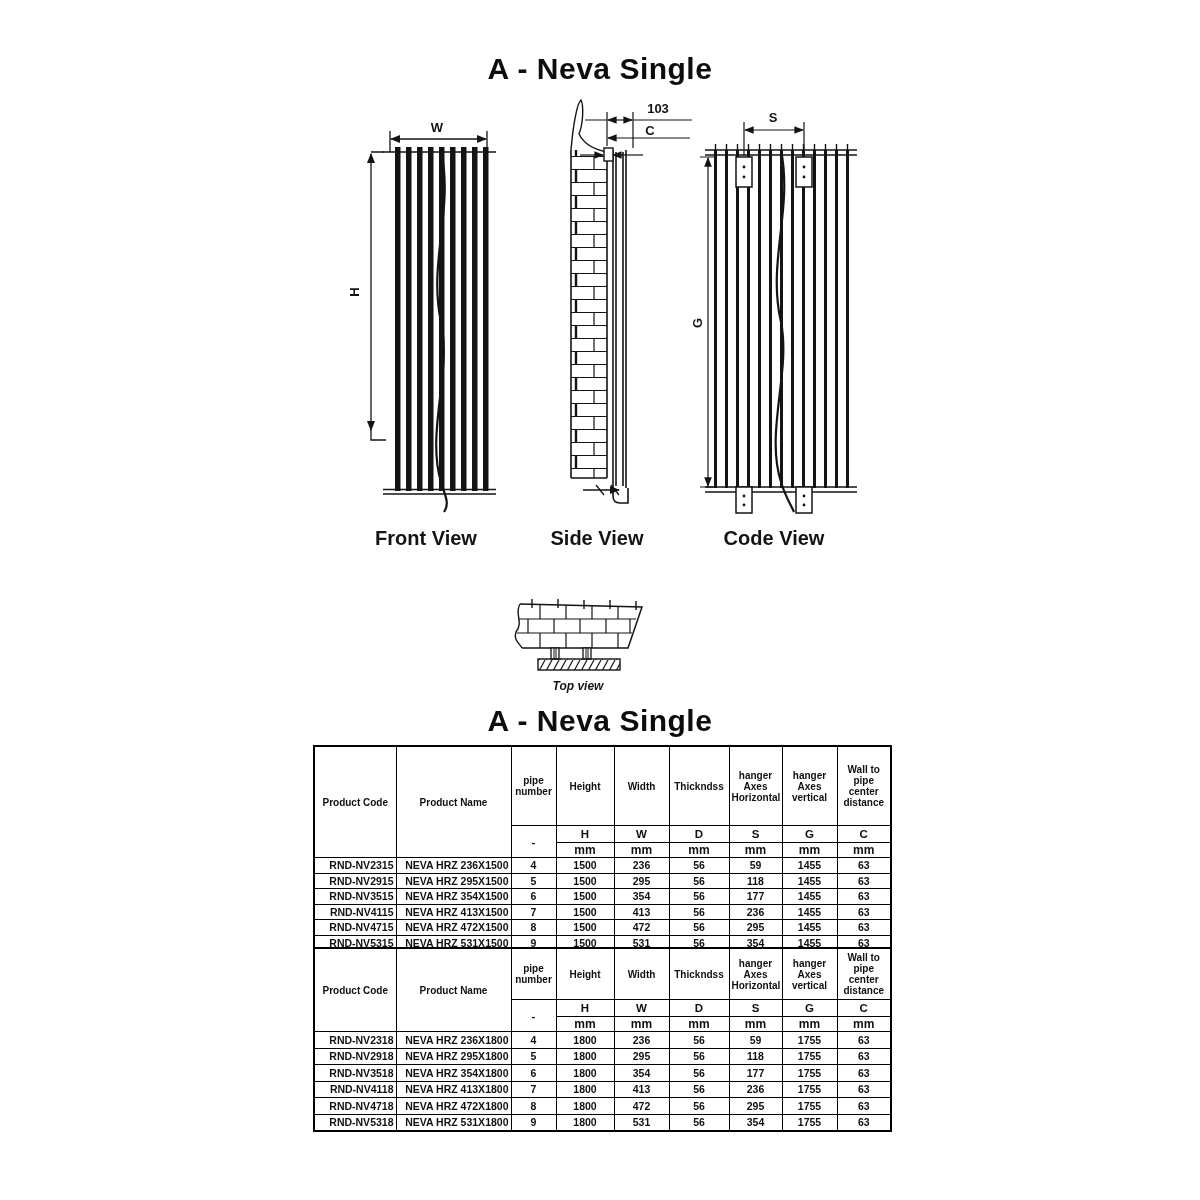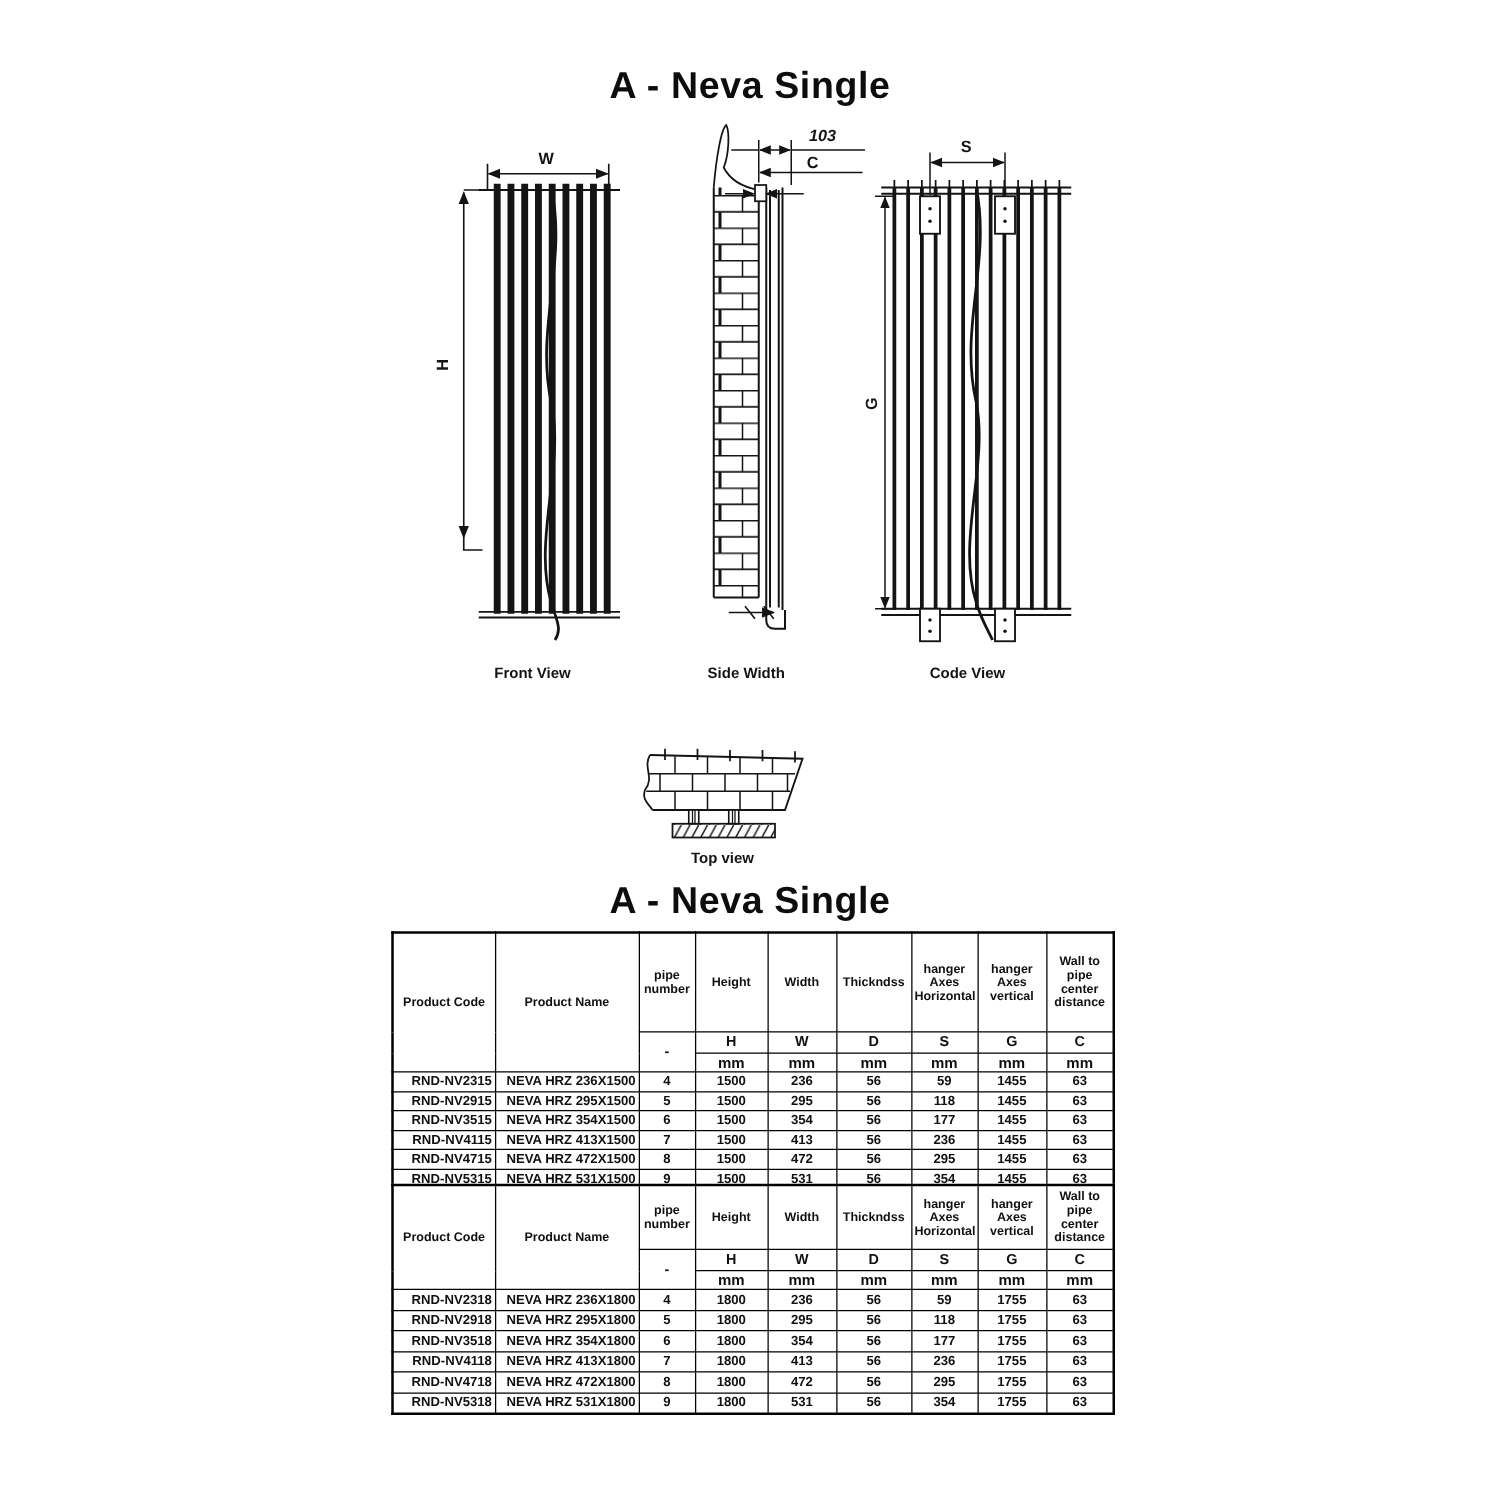--- a/index.html
+++ b/index.html
@@ -6,21 +6,21 @@
   body{font-family:"Liberation Sans", sans-serif; color:#141414;}
   #page{position:relative;width:1200px;height:1200px;background:#ffffff;overflow:hidden;}
 
   .title{position:absolute;left:0;width:1200px;text-align:center;
          font-size:30px;font-weight:bold;letter-spacing:.5px;color:#0d0d0d;}
   #title-top{top:52px;}
   #title-table{top:704px;}
 
   .dim-label{position:absolute;font-size:13px;font-weight:bold;transform:translate(-50%,-50%);}
   .dim-label.rot{transform:translate(-50%,-50%) rotate(-90deg);}
-  .caption{position:absolute;font-size:12px;font-weight:bold;transform:translate(-50%,-50%);}
+  .caption{position:absolute;font-size:20px;font-weight:bold;transform:translate(-50%,-50%);}
   .caption.small{font-size:12px;}
 
   svg{position:absolute;left:0;top:0;}
   .ln{stroke:#141414;fill:none;}
 
   table.spec{position:absolute;border-collapse:collapse;table-layout:fixed;
              background:#fff;border:2px solid #000;}
   table.spec th, table.spec td{border:1.5px solid #000;padding:0 2px;overflow:hidden;
              font-weight:bold;color:#101010;text-align:center;vertical-align:middle;}
   table.spec thead tr.hdr th{font-size:10px;line-height:11px;font-weight:bold;}
@@ -165,29 +165,29 @@
         <rect x="551" y="648" width="8" height="11" fill="#ffffff" stroke="#141414" stroke-width="1.3"></rect>
         <rect x="583" y="648" width="8" height="11" fill="#ffffff" stroke="#141414" stroke-width="1.3"></rect>
         <path class="ln" stroke-width="1" d="M554,648 V659 M556,648 V659 M586,648 V659 M588,648 V659"></path>
       </g>
       <rect x="538" y="659" width="82" height="11" fill="url(#hatch)" stroke="#141414" stroke-width="1.4"></rect>
     </g>
   </svg>
 
   <span class="dim-label" style="left:437px;top:127px;">W</span>
   <span class="dim-label rot" style="left:354px;top:292px;">H</span>
-  <span class="dim-label" style="left:658px;top:108px;font-style:italic;">103</span>
+  <span class="dim-label" style="left:658px;top:108px;">103</span>
   <span class="dim-label" style="left:650px;top:130px;">C</span>
   <span class="dim-label" style="left:773px;top:117px;">S</span>
   <span class="dim-label rot" style="left:697px;top:323px;">G</span>
 
   <span class="caption" style="left:426px;top:538px;">Front View</span>
-  <span class="caption" style="left:597px;top:538px;">Side Width</span>
+  <span class="caption" style="left:597px;top:538px;">Side View</span>
   <span class="caption" style="left:774px;top:538px;">Code View</span>
-  <span class="caption small" style="left:578px;top:686px;">Top view</span>
+  <span class="caption small" style="left:578px;top:686px;font-style:italic;">Top view</span>
 
   <div class="title" id="title-table">A - Neva Single</div>
 
   <table class="spec" id="table-1500" style="left:313px;top:745px;width:577px;">
     <colgroup>
       <col style="width:82px">
         <col style="width:115px">
         <col style="width:45px">
       <col style="width:58px">
         <col style="width:55px">

